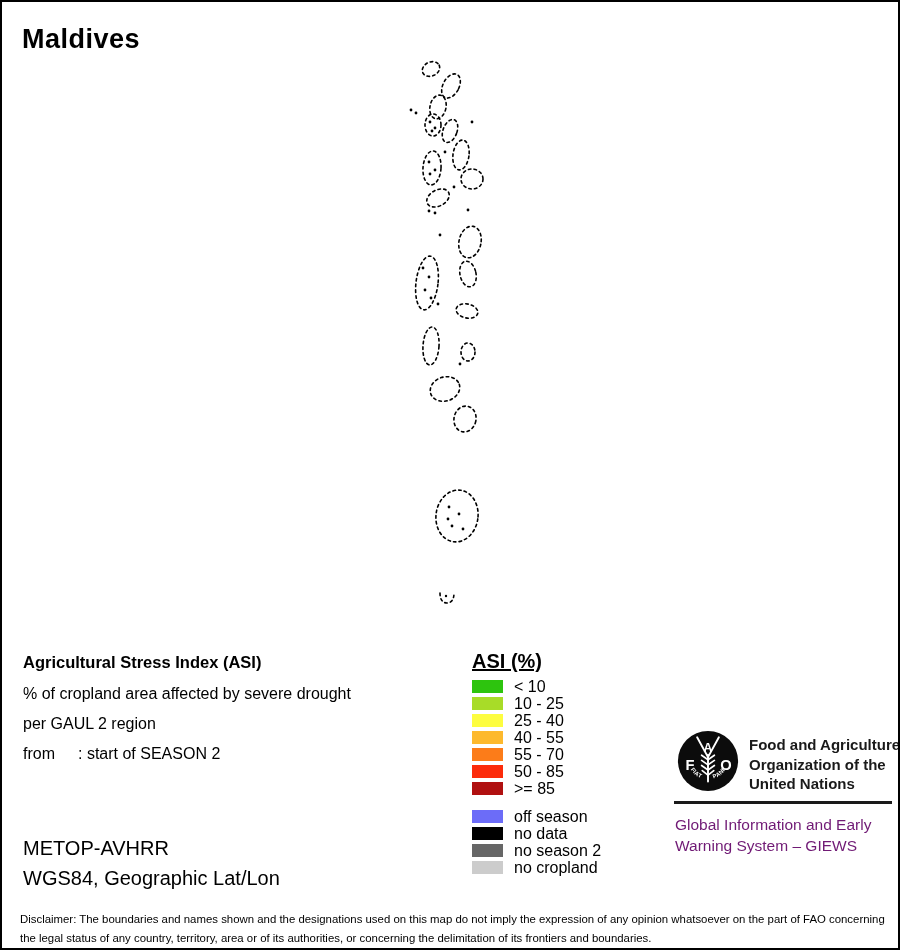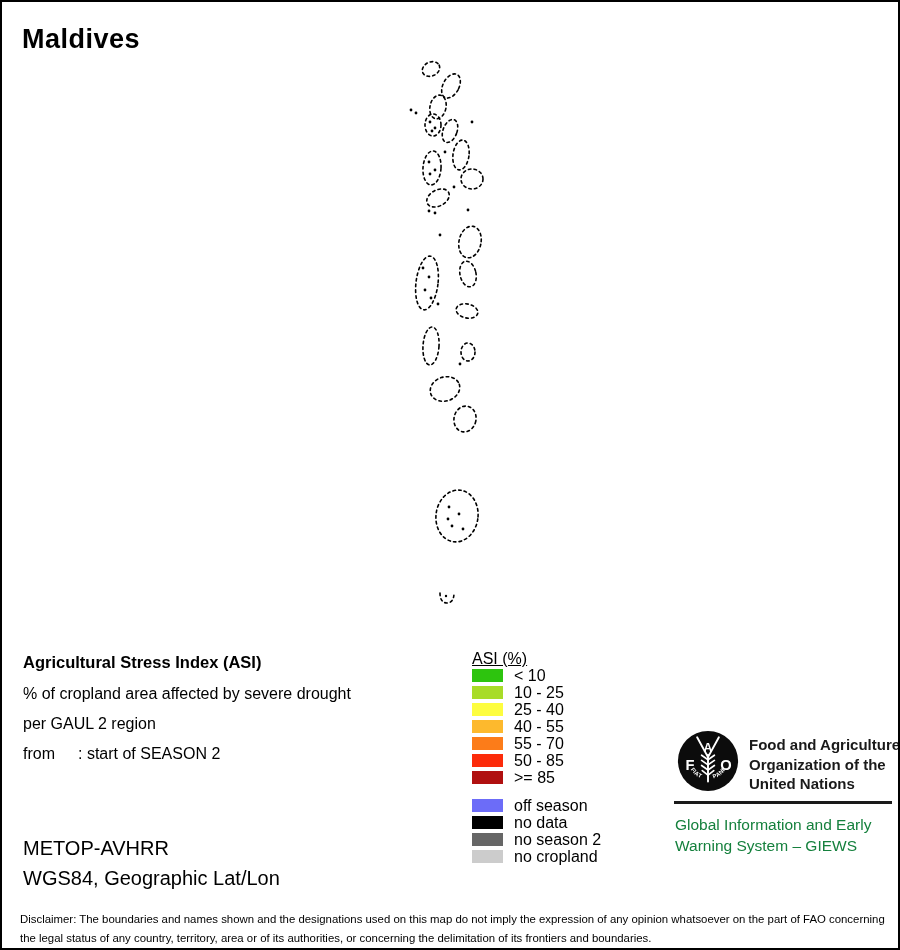--- a/index.html
+++ b/index.html
@@ -17,36 +17,36 @@
   
   .info-block{position:absolute;left:21px;top:652px;font-size:16px;line-height:17px;}
   .info-heading{font-weight:bold;font-size:16.5px;margin-bottom:14px;}
   .info-line{margin-bottom:13px;}
   .kv .k{display:inline-block;width:55px;}
   .sensor-block{position:absolute;left:21px;top:838px;font-size:20px;line-height:17px;}
   .sensor-block .info-line{margin-bottom:13px;}
 
   
   .legend{position:absolute;left:470px;top:648px;}
-  .legend-title{font-size:16px;font-weight:normal;text-decoration:underline;margin-bottom:1px;}
+  .legend-title{font-size:20px;font-weight:bold;text-decoration:underline;margin-bottom:7px;}
   .lrow{display:flex;align-items:center;height:13px;margin-bottom:4px;}
   .swatch{width:31px;height:13px;display:inline-block;flex:0 0 31px;}
   .llabel{margin-left:11px;font-size:16px;white-space:nowrap;}
   .legend-special{margin-top:15px;}
 
   
   .fao-logo{position:absolute;left:674px;top:727px;width:64px;height:64px;}
   .fao-name{
     position:absolute;left:747px;top:733px;width:168px;
     font-size:15px;font-weight:bold;line-height:19.5px;color:#1a1a1a;
   }
   .fao-rule{position:absolute;left:672px;top:799px;width:218px;height:2.5px;background:#1a1a1a;}
   .giews-name{
     position:absolute;left:673px;top:812px;width:215px;
-    font-size:15.5px;line-height:21px;color:#15803d;
+    font-size:15.5px;line-height:21px;color:#701a75;
   }
 
   .disclaimer{
     position:absolute;left:18px;top:908px;width:872px;
     font-size:11.4px;line-height:19px;color:#000;
   }
 </style>
 </head>
 <body>
 

